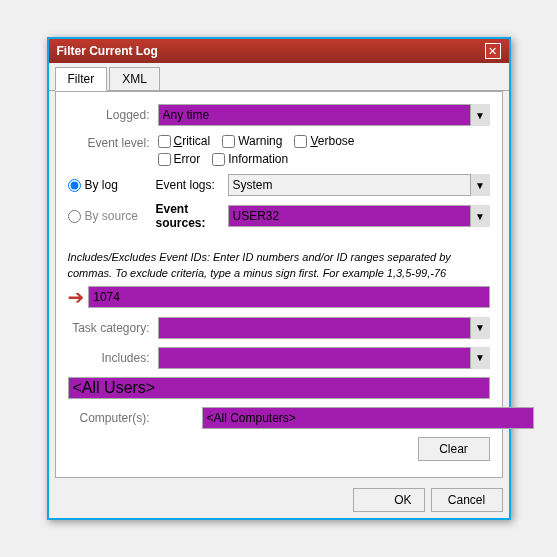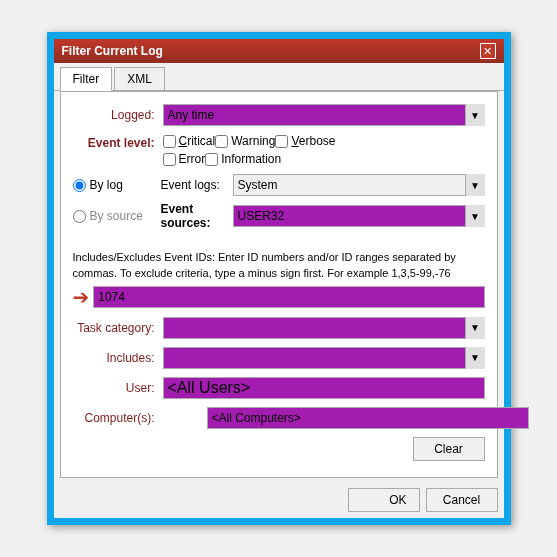--- a/index.html
+++ b/index.html
@@ -10,21 +10,21 @@
       display: flex;
       justify-content: center;
       align-items: center;
       width: 557px;
       height: 557px;
       overflow: hidden;
     }
     .dialog {
       width: 464px;
       background: #f0f0f0;
-      border: 7px solid #0ea5e9;
+      border: 2px solid #0ea5e9;
       box-shadow: 2px 2px 8px rgba(0,0,0,0.4);
     }
     .title-bar {
       background: linear-gradient(to bottom, #c0392b, #922b21);
       color: white;
       padding: 4px 8px;
       display: flex;
       justify-content: space-between;
       align-items: center;
       height: 24px;
@@ -75,21 +75,21 @@
     .form-row {
       display: flex;
       align-items: center;
       margin-bottom: 8px;
     }
     .form-label {
       width: 90px;
       text-align: right;
       padding-right: 8px;
       font-size: 12px;
-      color: #7f1d1d;
+      color: #737373;
       flex-shrink: 0;
     }
     .form-control-area {
       flex: 1;
     }
     select, input[type="text"] {
       width: 100%;
       height: 22px;
       border: 1px solid #aaa;
       background: #a21caf;
@@ -115,20 +115,21 @@
       border-left: 1px solid #aaa;
       display: flex;
       align-items: center;
       justify-content: center;
       pointer-events: none;
       font-size: 10px;
     }
     .checkboxes-row {
       display: flex;
       align-items: center;
+      gap: 12px;
       flex-wrap: wrap;
     }
     .checkbox-item {
       display: flex;
       align-items: center;
       gap: 3px;
       font-size: 12px;
     }
     .radio-item {
       display: flex;
@@ -148,20 +149,21 @@
     .by-source-row {
       display: flex;
       align-items: center;
       margin-bottom: 20px;
     }
     .description-text {
       font-size: 11px;
       color: #000;
       margin: 4px 0;
       line-height: 1.4;
+      font-style: italic;
     }
     .event-id-row {
       display: flex;
       align-items: center;
       margin-bottom: 8px;
     }
     .arrow-icon {
       color: #c0392b;
       font-size: 20px;
       margin-right: 4px;
@@ -244,21 +246,21 @@
         <div class="select-with-arrow">
           <select>
             <option>Any time</option>
           </select>
           <div class="select-arrow">▼</div>
         </div>
       </div>
     </div>
 
     <div class="form-row" style="align-items:flex-start;">
-      <div class="form-label" style="padding-top:2px;font-weight:bold;">Event level:</div>
+      <div class="form-label" style="padding-top:2px;">Event level:</div>
       <div class="form-control-area">
         <div class="checkboxes-row">
           <label class="checkbox-item">
             <input type="checkbox" style="">
             <span><span class="underline">C</span>ritical</span>
           </label>
           <label class="checkbox-item">
             <input type="checkbox" style="">
             <span>Warning</span>
           </label>
@@ -345,21 +347,20 @@
         <div class="select-with-arrow">
           <select>
             <option value=""></option>
           </select>
           <div class="select-arrow">▼</div>
         </div>
       </div>
     </div>
 
     <div class="form-row">
-      <div class="form-label">User:</div>
       <div class="form-control-area">
         <input type="text" value="&lt;All Users&gt;" style="width: 100%; height: 22px; border: 1px solid rgb(170, 170, 170); font-size: 16px; padding: 2px 4px;">
       </div>
     </div>
 
     <div class="form-row">
       <div class="form-label">Computer(s):</div>
       <div class="form-control-area">
         <input type="text" value="&lt;All Computers&gt;" style="width: 100%; height: 22px; border: 1px solid rgb(170, 170, 170); font-size: 12px; padding: 2px 4px; margin-left: 44px;">
       </div>

